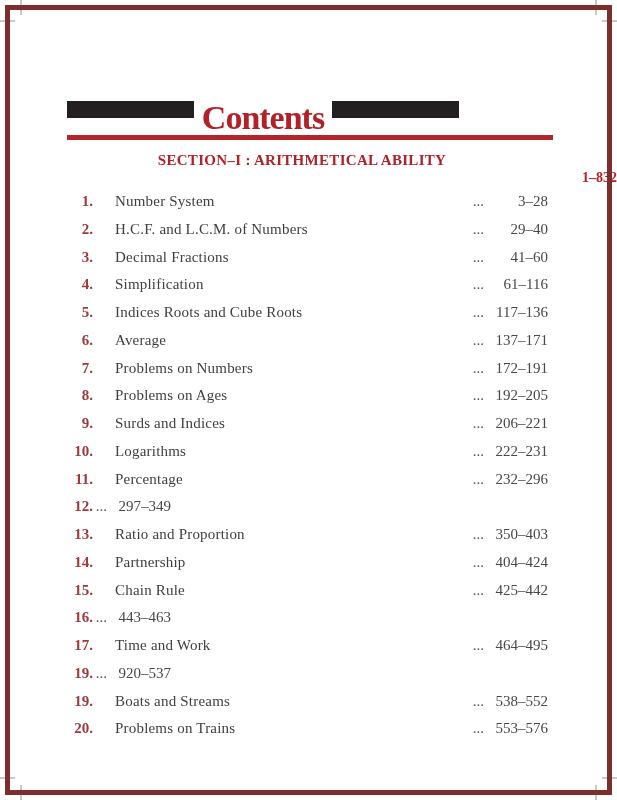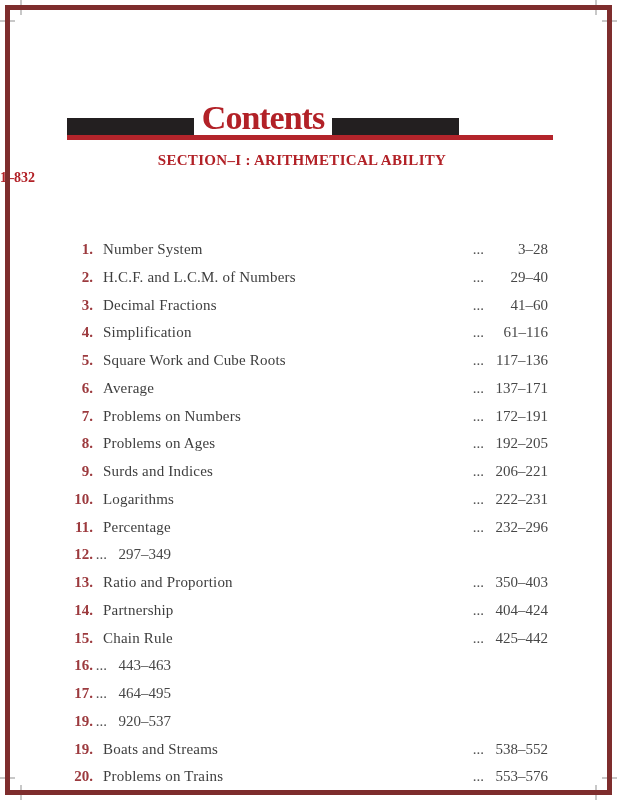--- a/index.html
+++ b/index.html
@@ -38,51 +38,51 @@
   .crop.br-h{left:602px;top:777px;width:15px;height:2px;}
   
   .frame{
     position:absolute;inset:5px;
     border:5px solid var(--border-maroon,#7e2d2d);
     pointer-events:none;z-index:5;
   }
   
   .title-row{
     position:absolute;left:67px;top:101px;width:392px;height:34px;
-    display:flex;align-items:flex-end;z-index:2;
+    display:flex;align-items:flex-start;z-index:2;
   }
   .title-bar{flex:1;height:17px;background:var(--bar-black,#231f20);}
   .page-title{
     margin:0;padding:0 8px;white-space:nowrap;
     font-size:34px;font-weight:bold;line-height:1;
     letter-spacing:-1px;color:var(--accent-red,#b22127);
   }
   .red-rule{
     position:absolute;left:67px;top:135px;width:486px;height:5px;
     background:var(--rule-red,#b3242b);z-index:2;
   }
   .section-heading{
     position:absolute;left:0;right:13px;top:152px;text-align:center;
     font-size:15px;font-weight:bold;letter-spacing:.3px;
     color:var(--accent-red,#b22127);z-index:2;
   }
   .section-pages{
-    position:absolute;left:0;right:0;top:170px;text-align:left;
+    position:absolute;left:0;right:0;top:170px;text-align:right;
     font-size:14px;font-weight:bold;color:var(--accent-red,#b22127);z-index:2;
   }
   
   .toc{
     position:absolute;left:67px;top:188px;width:481px;z-index:2;
     font-size:15px;
   }
   .toc-row{display:flex;align-items:baseline;line-height:27.75px;height:27.75px;}
   .toc-num{width:26px;text-align:right;font-weight:bold;color:var(--number-red,#9c3a3e);}
-  .toc-title{flex:1;margin-left:10px;color:var(--text-dark,#3e3e3e);letter-spacing:.2px;}
+  .toc-title{flex:1;margin-left:22px;color:var(--text-dark,#3e3e3e);letter-spacing:.2px;}
   .toc-dots{width:14px;text-align:right;color:var(--dots-gray,#555);}
-  .toc-pages{width:64px;text-align:right;color:var(--pages-gray,#474747);margin-top:48px;}
+  .toc-pages{width:64px;text-align:right;color:var(--pages-gray,#474747);}
 </style>
 </head>
 <body>
 
 <div class="page">
 
   <div class="crop tl-v"></div>
   <div class="crop tl-h"></div>
   <div class="crop tr-v"></div>
   <div class="crop tr-h"></div>
@@ -128,21 +128,21 @@
 
     <div class="toc-row">
       <span class="toc-num">4.</span>
       <span class="toc-title">Simplification</span>
       <span class="toc-dots">...</span>
       <span class="toc-pages">61–116</span>
     </div>
 
     <div class="toc-row">
       <span class="toc-num">5.</span>
-      <span class="toc-title">Square Work and Cube Roots</span>
+      <span class="toc-title">Indices Roots and Cube Roots</span>
       <span class="toc-dots">...</span>
       <span class="toc-pages">117–136</span>
     </div>
 
     <div class="toc-row">
       <span class="toc-num">6.</span>
       <span class="toc-title">Average</span>
       <span class="toc-dots">...</span>
       <span class="toc-pages">137–171</span>
     </div>
@@ -210,20 +210,21 @@
     </div>
 
     <div class="toc-row">
       <span class="toc-num">16.</span>
       <span class="toc-dots">...</span>
       <span class="toc-pages">443–463</span>
     </div>
 
     <div class="toc-row">
       <span class="toc-num">17.</span>
+      <span class="toc-title">Time and Work</span>
       <span class="toc-dots">...</span>
       <span class="toc-pages">464–495</span>
     </div>
 
     <div class="toc-row">
       <span class="toc-num">19.</span>
       <span class="toc-dots">...</span>
       <span class="toc-pages">920–537</span>
     </div>
 

